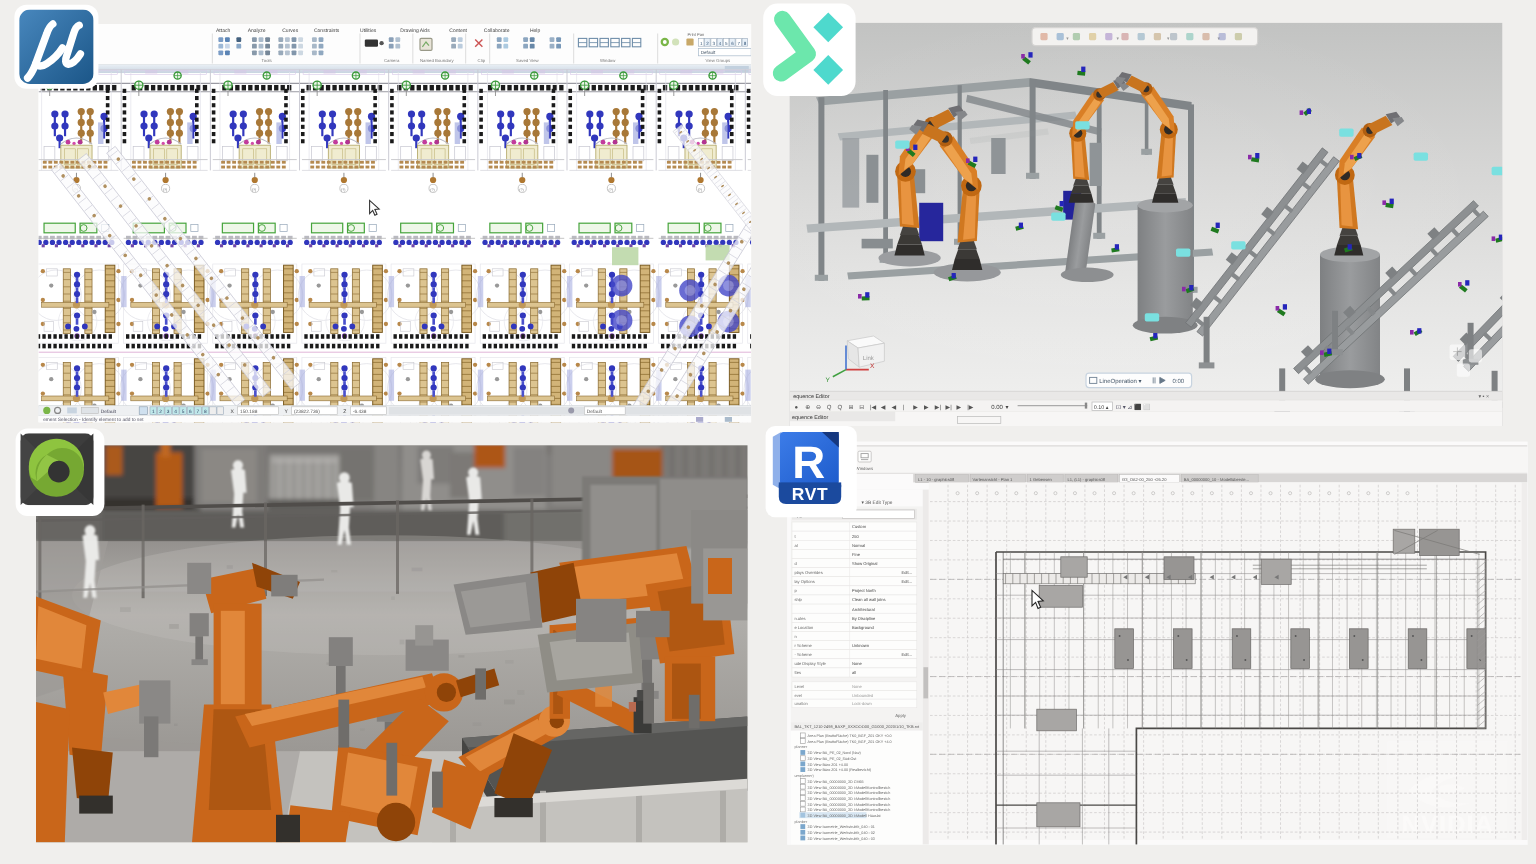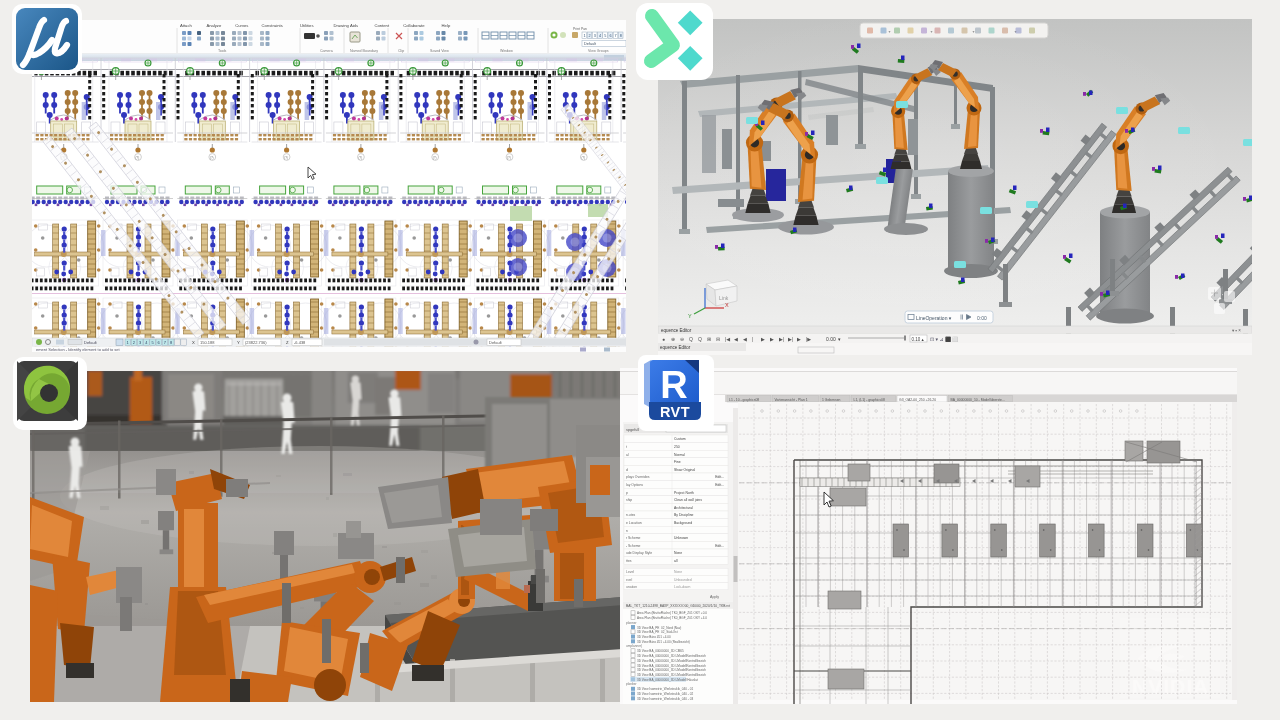--- a/index.html
+++ b/index.html
@@ -1443,21 +1443,21 @@
       <rect x="450" y="128" width="42" height="36" fill="#868482"></rect>
       <rect x="500" y="138" width="28" height="22" fill="#7f7d7b"></rect>
       <rect x="252" y="212" width="9" height="40" fill="#6f6d6a"></rect>
       <rect x="292" y="248" width="9" height="44" fill="#6f6d6a"></rect>
       <rect x="330" y="272" width="9" height="30" fill="#6f6d6a"></rect>
       <rect x="506" y="198" width="9" height="34" fill="#6f6d6a"></rect>
       <rect x="544" y="208" width="9" height="28" fill="#6f6d6a"></rect>
       <rect x="366" y="186" width="9" height="26" fill="#6f6d6a"></rect>
     </svg>
   </div>
-<div class="q" style="left:620px;top:368px;width:617px;height:336px;background:#fbfafa">
+<div class="q" style="left:656px;top:368px;width:617px;height:336px;background:#fbfafa">
     <svg width="617" height="336" viewBox="0 0 617 336" style="position:absolute;left:0;top:0">
       <rect width="617" height="336" fill="#fbfafa"></rect>
       <rect x="0" y="3" width="617" height="24" fill="#f7f6f5"></rect>
       <line x1="0" y1="3.5" x2="617" y2="3.5" stroke="#dcdad9"></line>
       <rect x="59" y="8" width="11" height="9" rx="1" fill="#fdfdfc" stroke="#c2c0bf" stroke-width="0.7"></rect>
       <rect x="61.5" y="10" width="6" height="3.5" fill="none" stroke="#999" stroke-width="0.7"></rect>
       <line x1="61.5" y1="15" x2="67.5" y2="15" stroke="#999" stroke-width="0.7"></line>
       <text x="57" y="24" font-size="3.6" fill="#666" font-family="Liberation Sans">Windows</text>
       <line x1="0" y1="26.5" x2="617" y2="26.5" stroke="#e4e2e1"></line>
       <rect x="105" y="27" width="512" height="7" fill="#d8d6d5"></rect>

